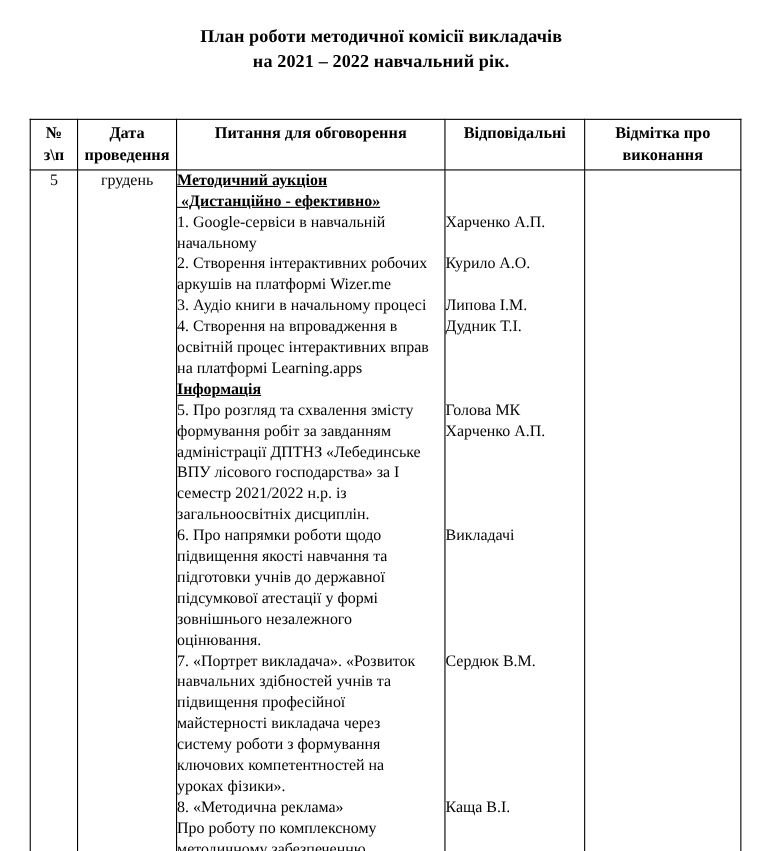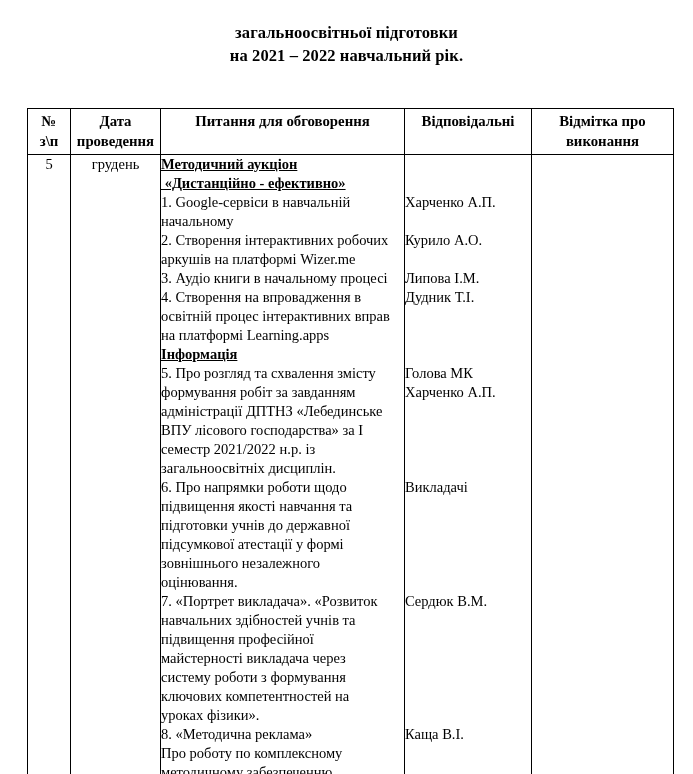--- a/index.html
+++ b/index.html
@@ -111,21 +111,21 @@
   .lines .ln.blank {
     min-height: 19px;
   }
 </style>
 </head>
 <body>
 
 <div class="page">
 
   <div class="doc-title">
-    <span class="tline">загальноосвітньої підготовки</span>
+    <span class="tline">План роботи методичної комісії викладачів</span>
     <span class="tline">на 2021 – 2022 навчальний рік.</span>
   </div>
 
   <table class="plan-table">
     <colgroup>
       <col class="c-num">
         <col class="c-date">
         <col class="c-topic">
         <col class="c-resp">
         <col class="c-mark">

